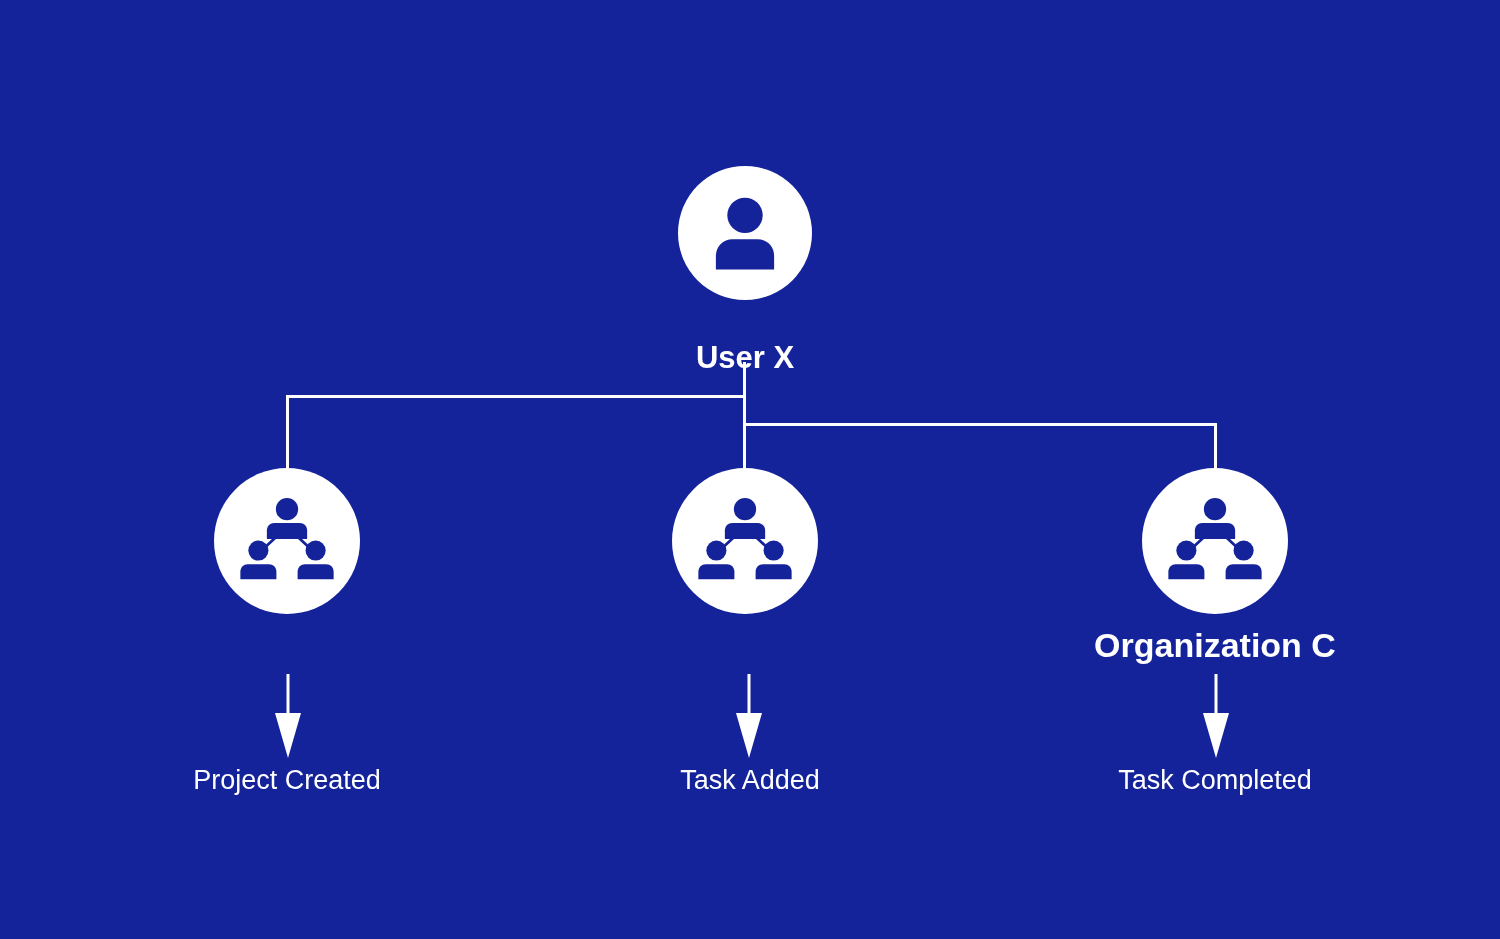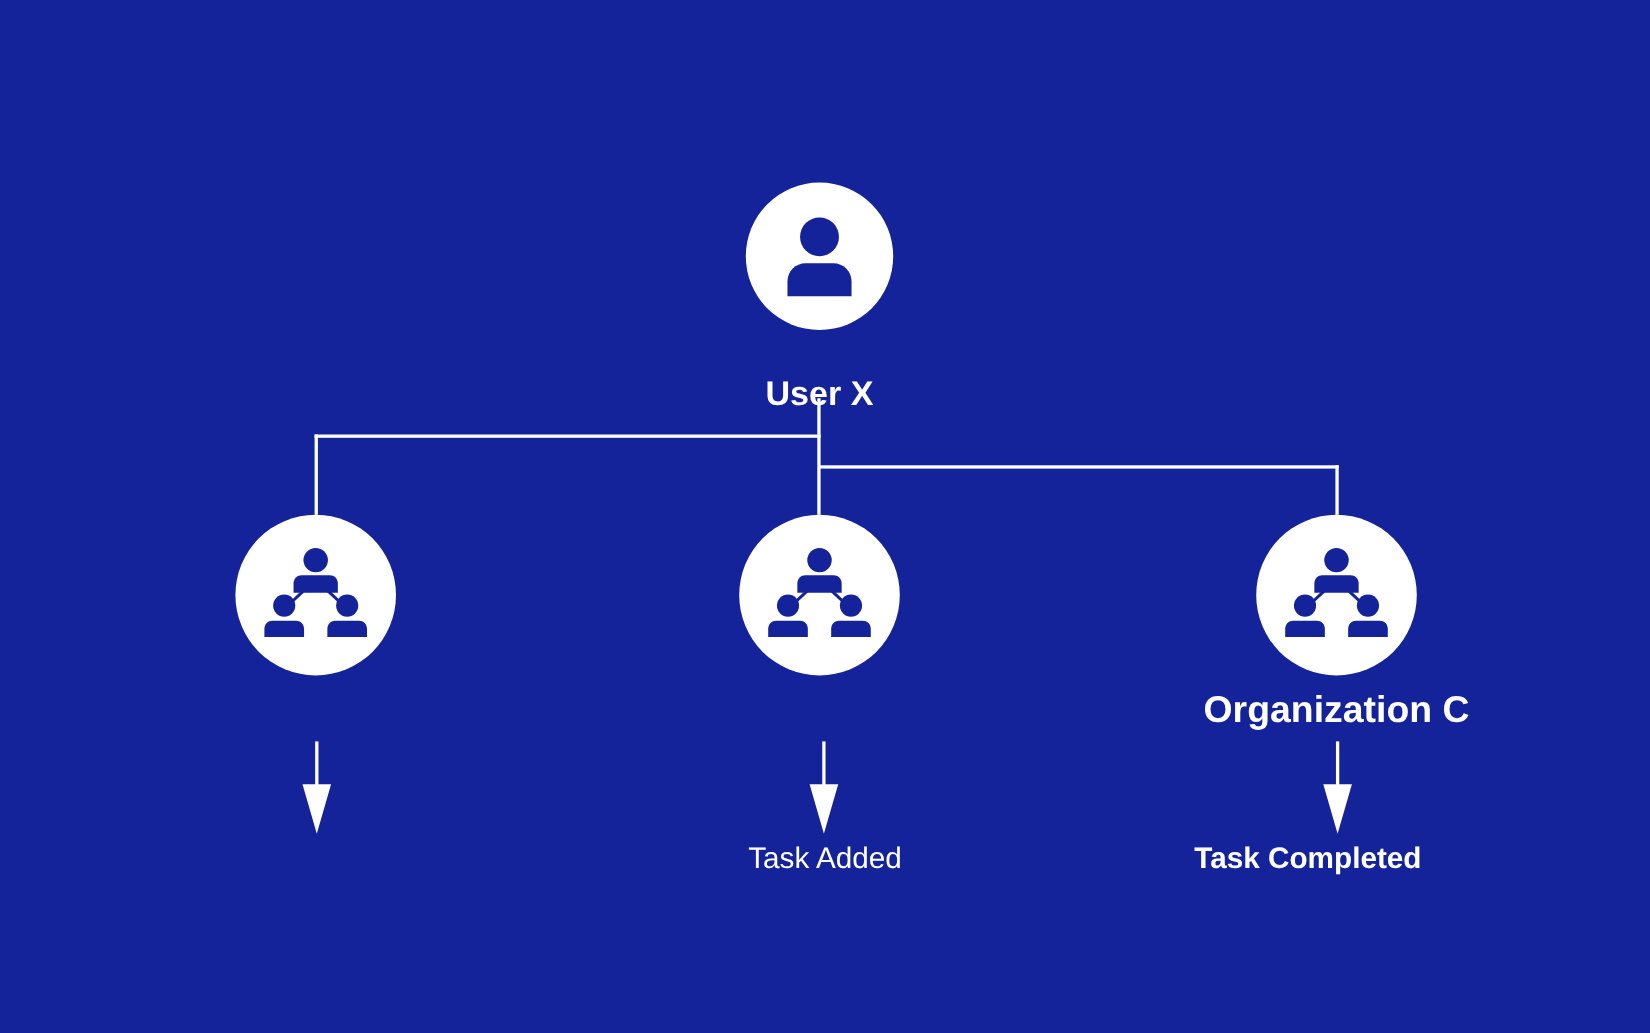--- a/index.html
+++ b/index.html
@@ -36,21 +36,21 @@
     white-space:nowrap;
   }
   .root-label{top:318px;left:745px;font-size:31px;font-weight:700;margin-top:22px;}
   .org-label{top:626px;font-size:34px;font-weight:700;}
   .org-label.a{left:287px;}
   .org-label.b{left:748px;}
   .org-label.c{left:1215px;text-align:center;}
   .event-label{top:765px;font-size:27px;font-weight:400;}
   .event-label.a{left:287px;}
   .event-label.b{left:750px;}
-  .event-label.c{left:1189px;font-weight:bold;}
+  .event-label.c{left:1215px;}
   .line{position:absolute;background:var(--fg);}
   .v-root{left:743px;top:362px;width:3px;height:106px;}
   .h-left{left:286px;top:395px;width:460px;height:3px;}
   .v-left{left:286px;top:395px;width:3px;height:73px;}
   .h-right{left:744px;top:423px;width:473px;height:3px;}
   .v-right{left:1214px;top:423px;width:3px;height:45px;}
   .arrow-stem{width:3px;top:674px;height:42px;transform:translateX(-50%);}
   .arrow-stem.a{left:288px;}
   .arrow-stem.b{left:749px;}
   .arrow-stem.c{left:1216px;}
@@ -91,20 +91,21 @@
       <path d="M31,48 v-8 c0,-4 3,-7 7,-7 h24 c4,0 7,3 7,7 v8 z"></path>
       <path d="M40,46 L25,60 M60,46 L75,60" stroke="currentColor" stroke-width="2.6" fill="none"></path>
       <circle cx="23" cy="59" r="9.5"></circle>
       <path d="M6,86 v-7 c0,-4 3,-7 7,-7 h20 c4,0 7,3 7,7 v7 z"></path>
       <circle cx="77" cy="59" r="9.5"></circle>
       <path d="M60,86 v-7 c0,-4 3,-7 7,-7 h20 c4,0 7,3 7,7 v7 z"></path>
     </svg>
   </div>
   <div class="line arrow-stem a"></div>
   <div class="arrow-head a"></div>
+  <div class="label event-label a">Project Created</div>
 
   <div class="circle-node org-circle b">
     <svg width="106" height="106" viewBox="0 0 100 100" fill="currentColor">
       <circle cx="50" cy="20" r="10.5"></circle>
       <path d="M31,48 v-8 c0,-4 3,-7 7,-7 h24 c4,0 7,3 7,7 v8 z"></path>
       <path d="M40,46 L25,60 M60,46 L75,60" stroke="currentColor" stroke-width="2.6" fill="none"></path>
       <circle cx="23" cy="59" r="9.5"></circle>
       <path d="M6,86 v-7 c0,-4 3,-7 7,-7 h20 c4,0 7,3 7,7 v7 z"></path>
       <circle cx="77" cy="59" r="9.5"></circle>
       <path d="M60,86 v-7 c0,-4 3,-7 7,-7 h20 c4,0 7,3 7,7 v7 z"></path>

